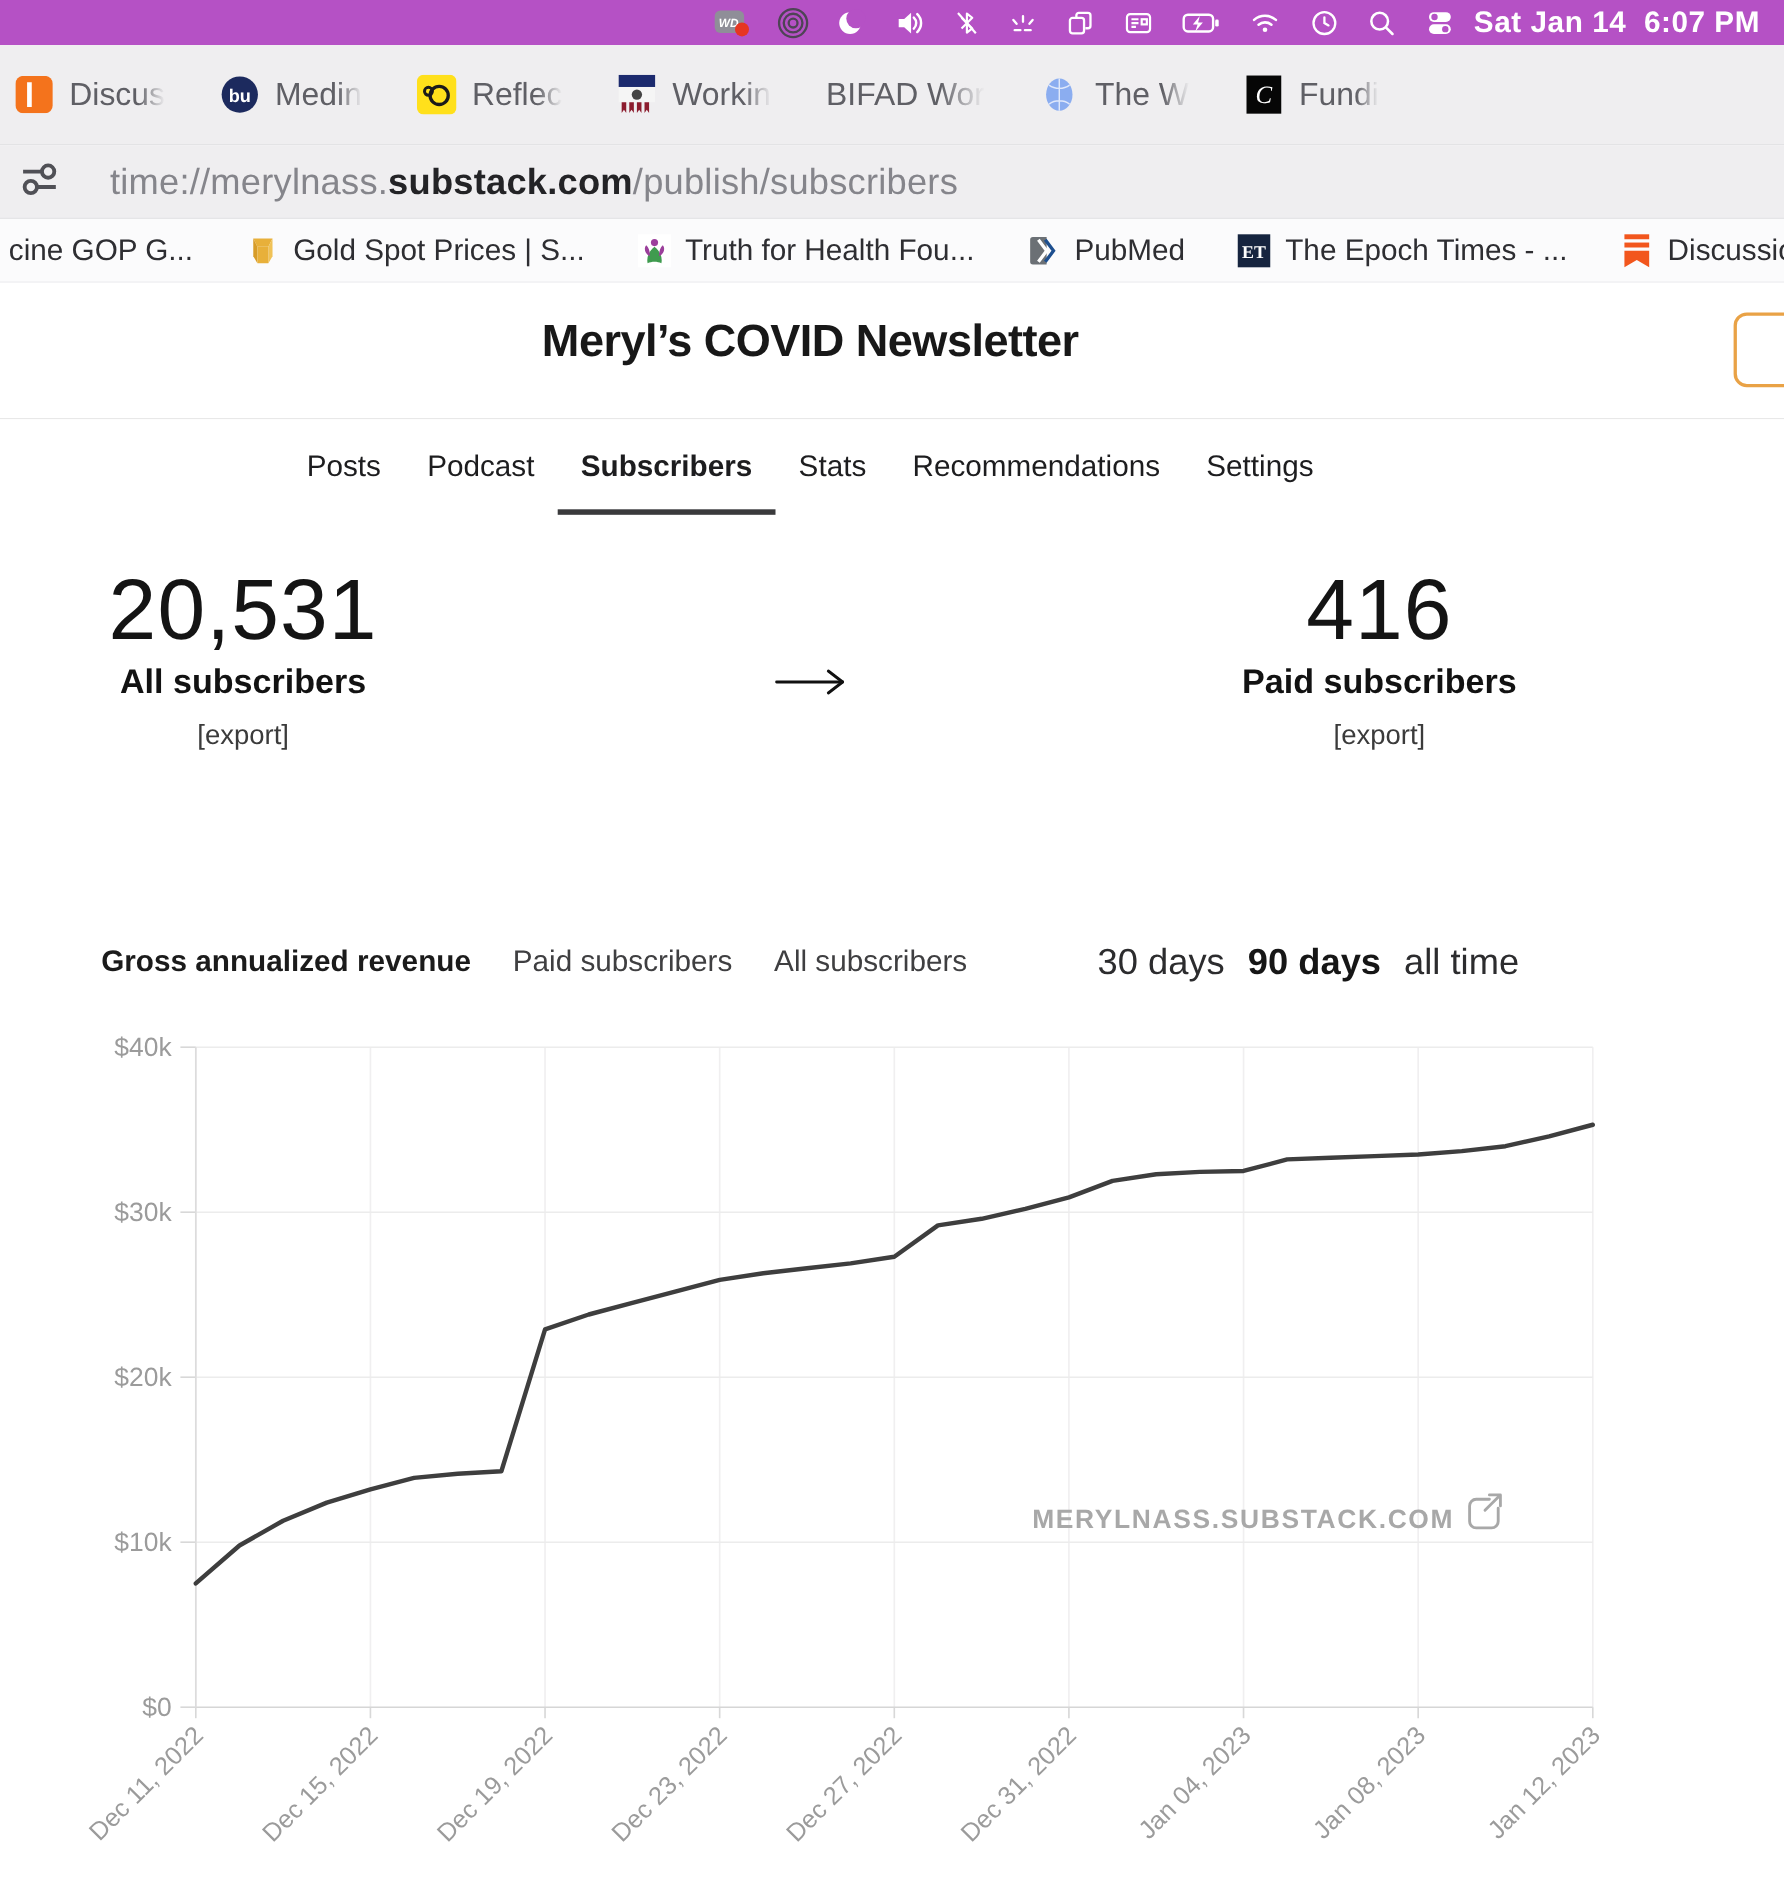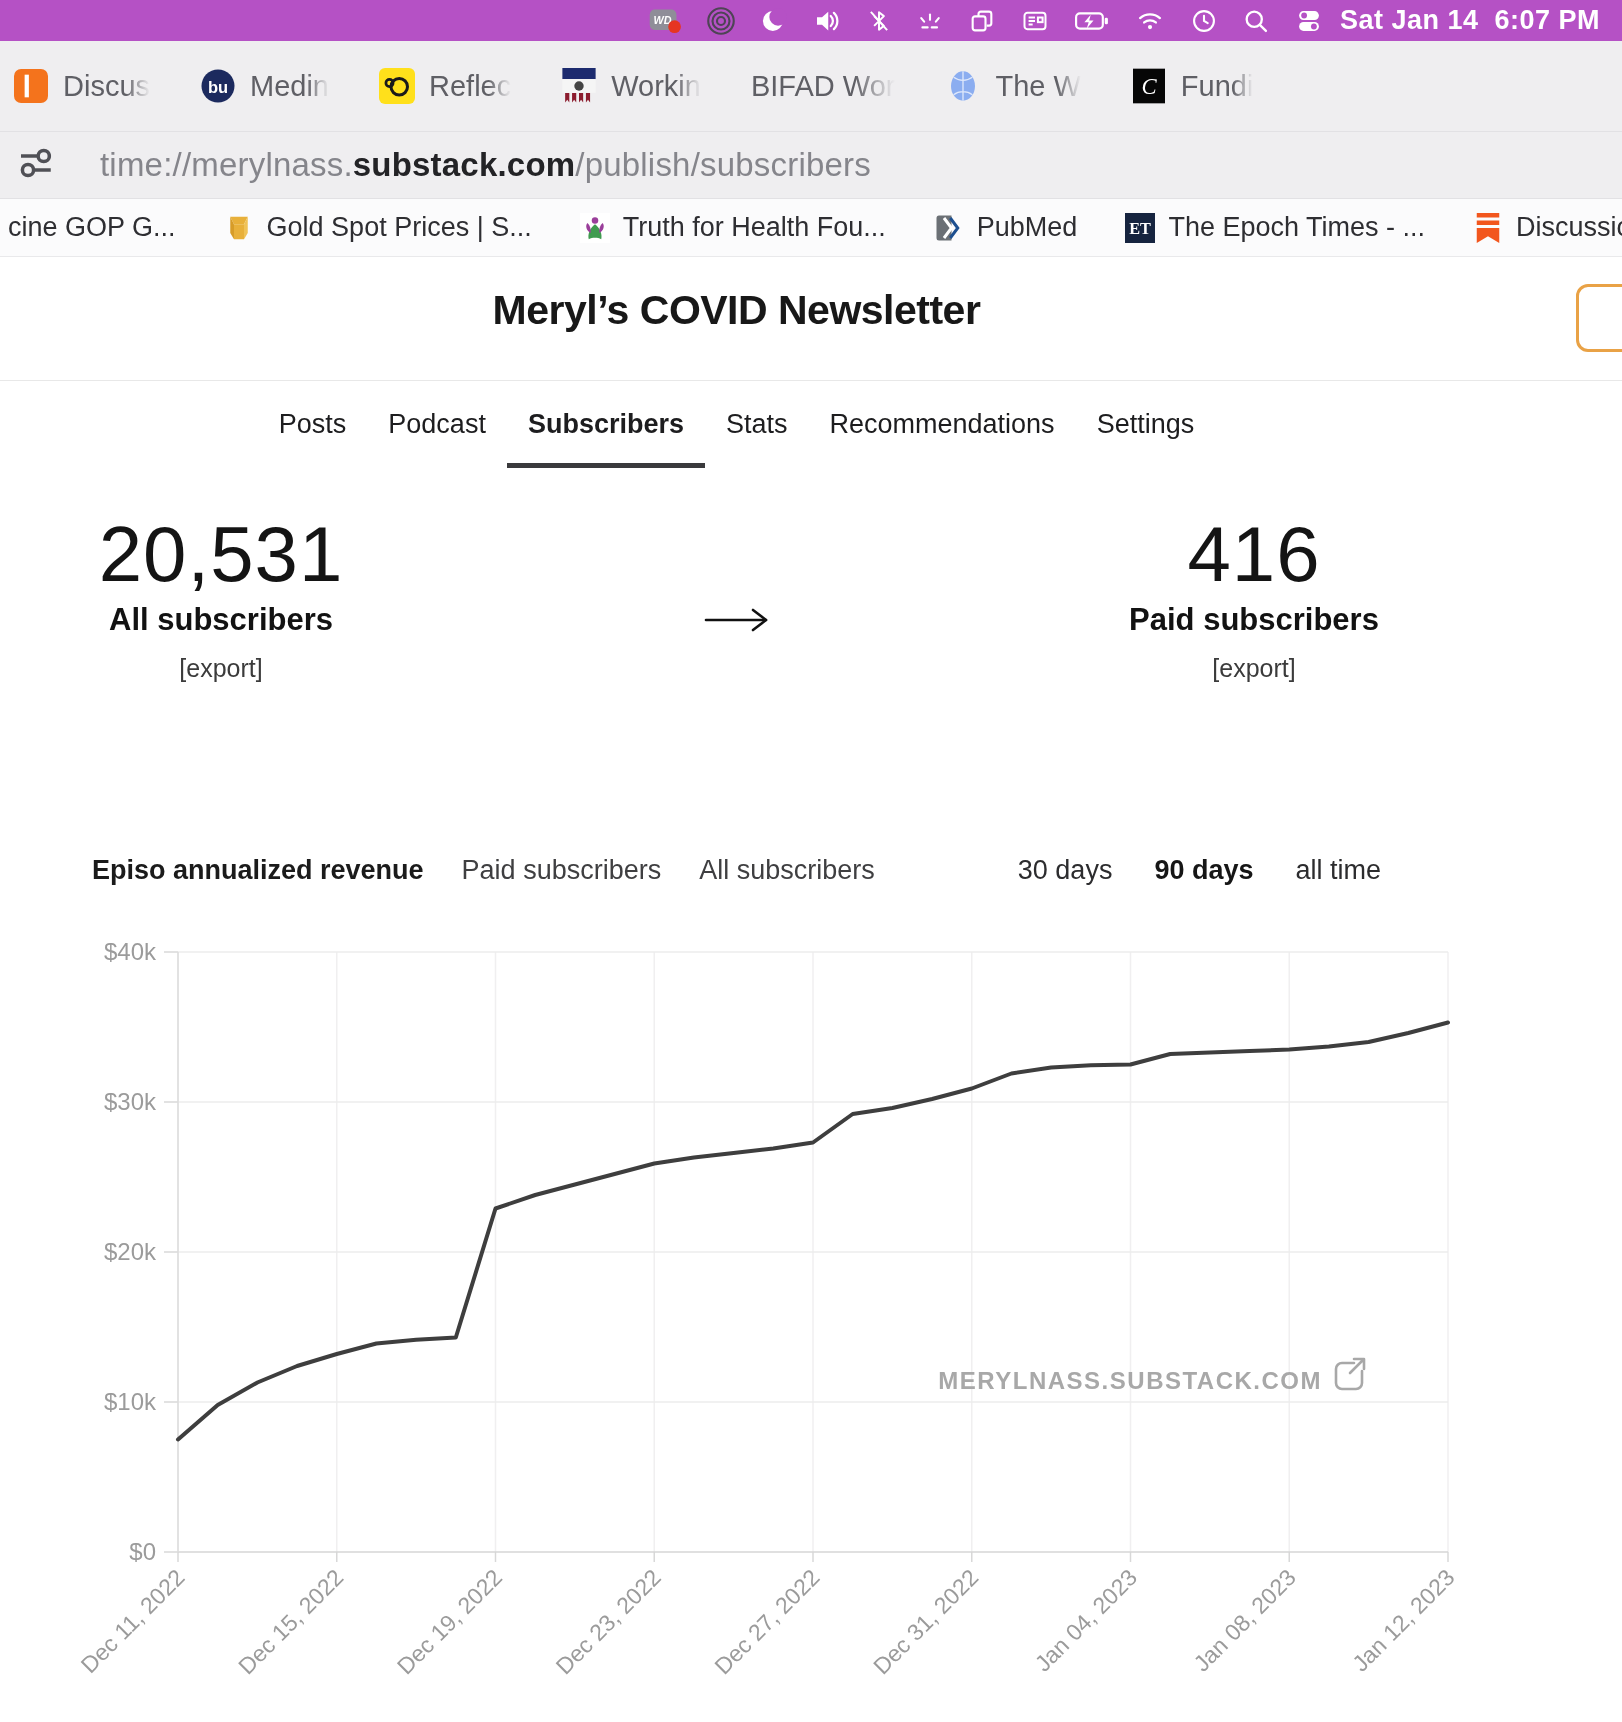--- a/index.html
+++ b/index.html
@@ -45,21 +45,21 @@
   .stat-left{left:86px;width:270px}
   .stat-right{left:1104px;width:300px}
   .stat .num{font-size:78px;font-weight:300;color:#141414;letter-spacing:1px;line-height:1.05}
   .stat .lab{font-size:31px;font-weight:700;color:#121212;margin-top:6px}
   .stat .exp{font-size:25px;color:#3b3b3b;margin-top:16px}
   .arrow{position:absolute;left:703px;top:350px}
 
   .controls{position:absolute;top:598px;left:0;width:1622px;display:flex;align-items:center}
   .metrics{display:flex;gap:38px;margin-left:92px;font-size:27px;color:#3f3f41}
   .metric.active{font-weight:700;color:#1b1b1b}
-  .ranges{display:flex;gap:42px;margin-left:auto;margin-right:241px;font-size:27px;color:#2c2c2e}
+  .ranges{display:flex;gap:21px;margin-left:auto;margin-right:241px;font-size:33px;color:#2c2c2e}
   .range.active{font-weight:700;color:#161616}
 
   .chartwrap{position:absolute;top:660px;left:0;width:1622px;height:807px}
 </style>
 </head>
 <body>
 
 <div class="menubar">
   <span id="mb-icons" style="display:flex;gap:24px;align-items:center">
       <span class="mb-ic">
@@ -316,21 +316,21 @@
   </div>
 
   <div class="stat stat-right">
     <div class="num">416</div>
     <div class="lab">Paid subscribers</div>
     <div class="exp">[export]</div>
   </div>
 
   <div class="controls">
     <div class="metrics" id="metrics">
-        <span class="metric active">Episo annualized revenue</span>
+        <span class="metric active">Gross annualized revenue</span>
         <span class="metric">Paid subscribers</span>
         <span class="metric">All subscribers</span>
       </div>
     <div class="ranges" id="ranges">
         <span class="range">30 days</span>
         <span class="range active">90 days</span>
         <span class="range">all time</span>
       </div>
   </div>
 

